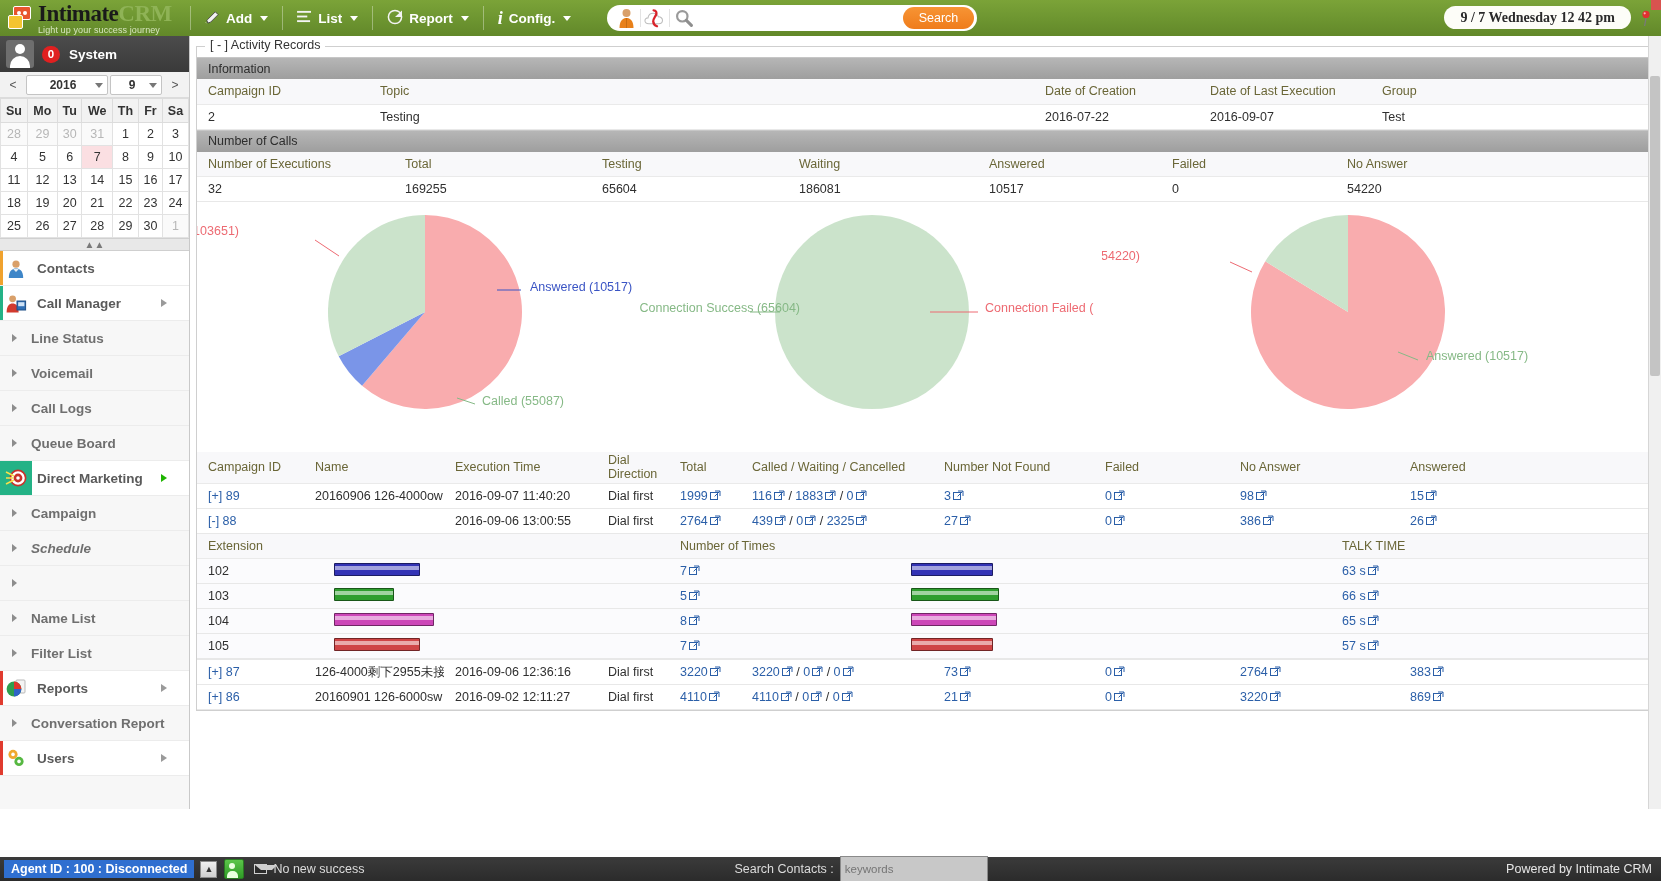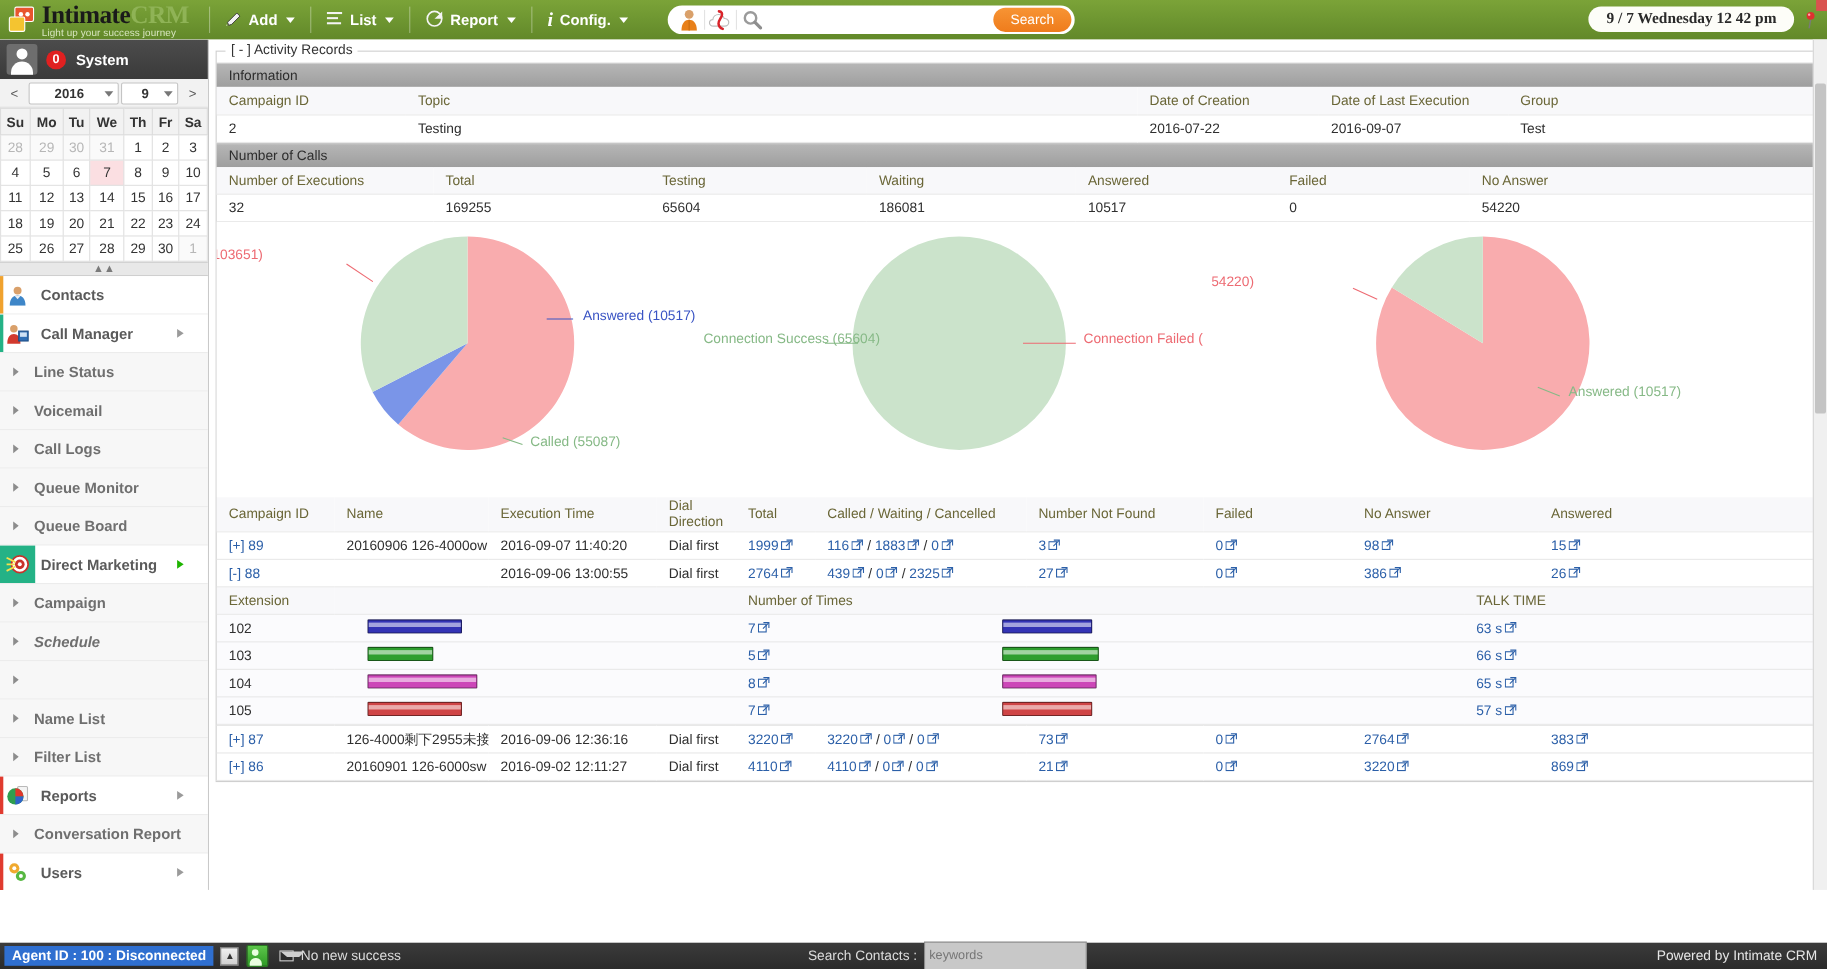--- a/index.html
+++ b/index.html
@@ -518,24 +518,20 @@
           <i class="nav-sub-arrow"></i>
           <span class="nav-label" style="padding-left:14px;">Line Status</span>
         </div>
         <div class="nav-item">
           <i class="nav-sub-arrow"></i>
           <span class="nav-label" style="padding-left:14px;">Voicemail</span>
         </div>
         <div class="nav-item">
           <i class="nav-sub-arrow"></i>
           <span class="nav-label" style="padding-left:14px;">Call Logs</span>
-        </div>
-        <div class="nav-item">
-          <i class="nav-sub-arrow"></i>
-          <span class="nav-label" style="padding-left:14px;">Queue Monitor</span>
         </div>
         <div class="nav-item">
           <i class="nav-sub-arrow"></i>
           <span class="nav-label" style="padding-left:14px;">Queue Board</span>
         </div>
         <div class="nav-item primary">
           <span class="nav-iconbox green">
             <svg width="22" height="20" viewBox="0 0 22 20">
               <circle cx="13" cy="10" r="7.6" fill="#fff" stroke="#c8322a" stroke-width="1.6"></circle>
               <circle cx="13" cy="10" r="4.4" fill="#c8322a"></circle>

